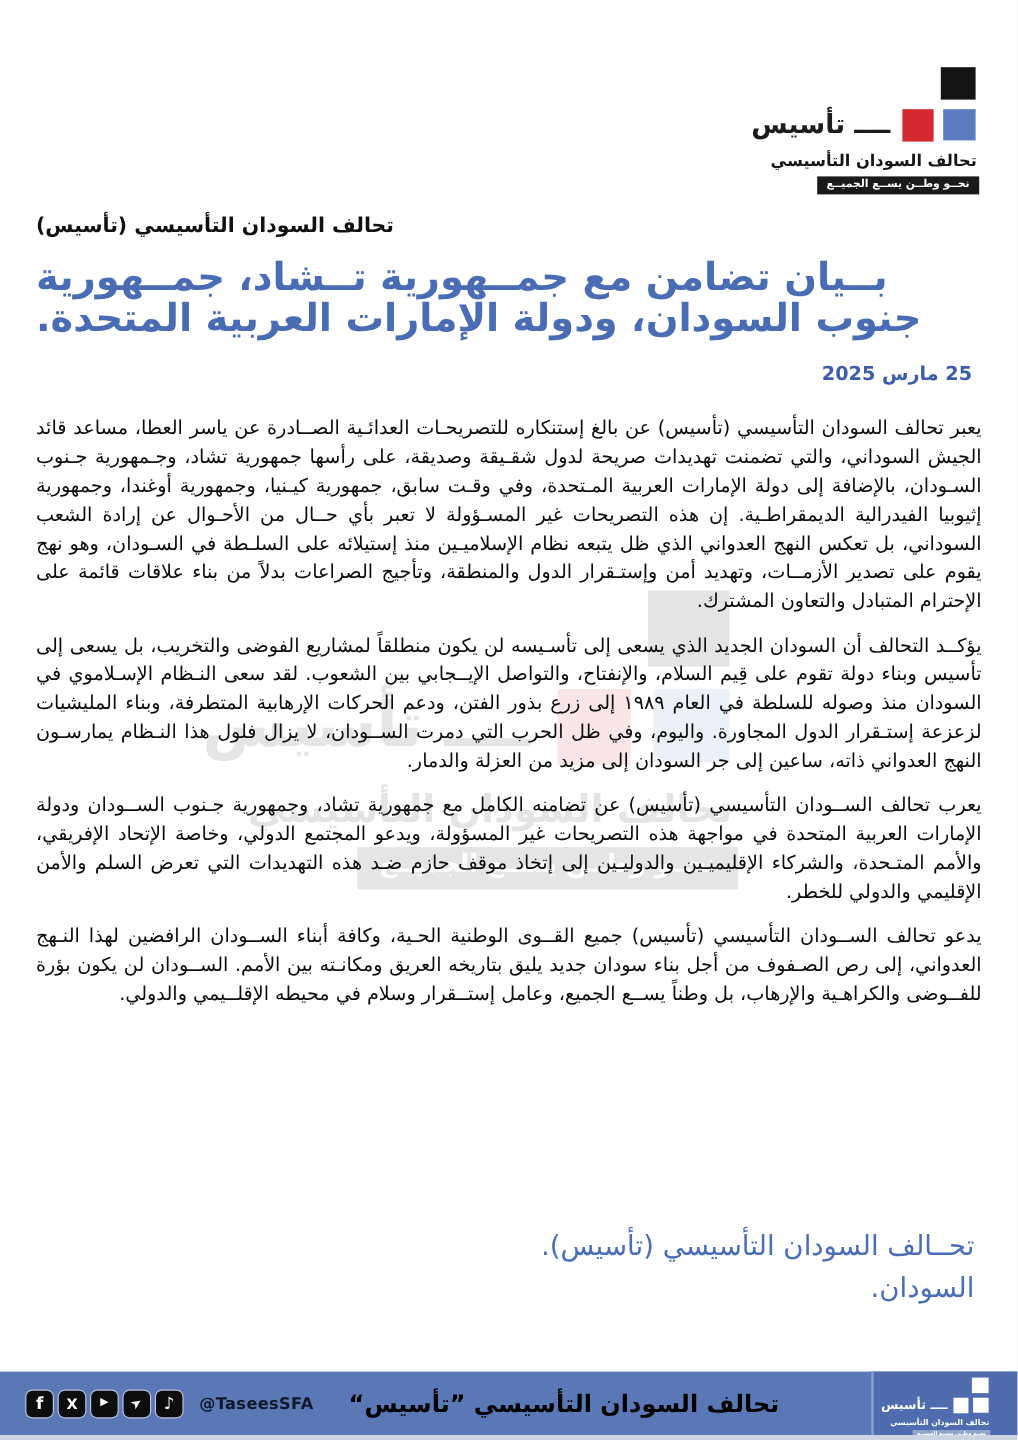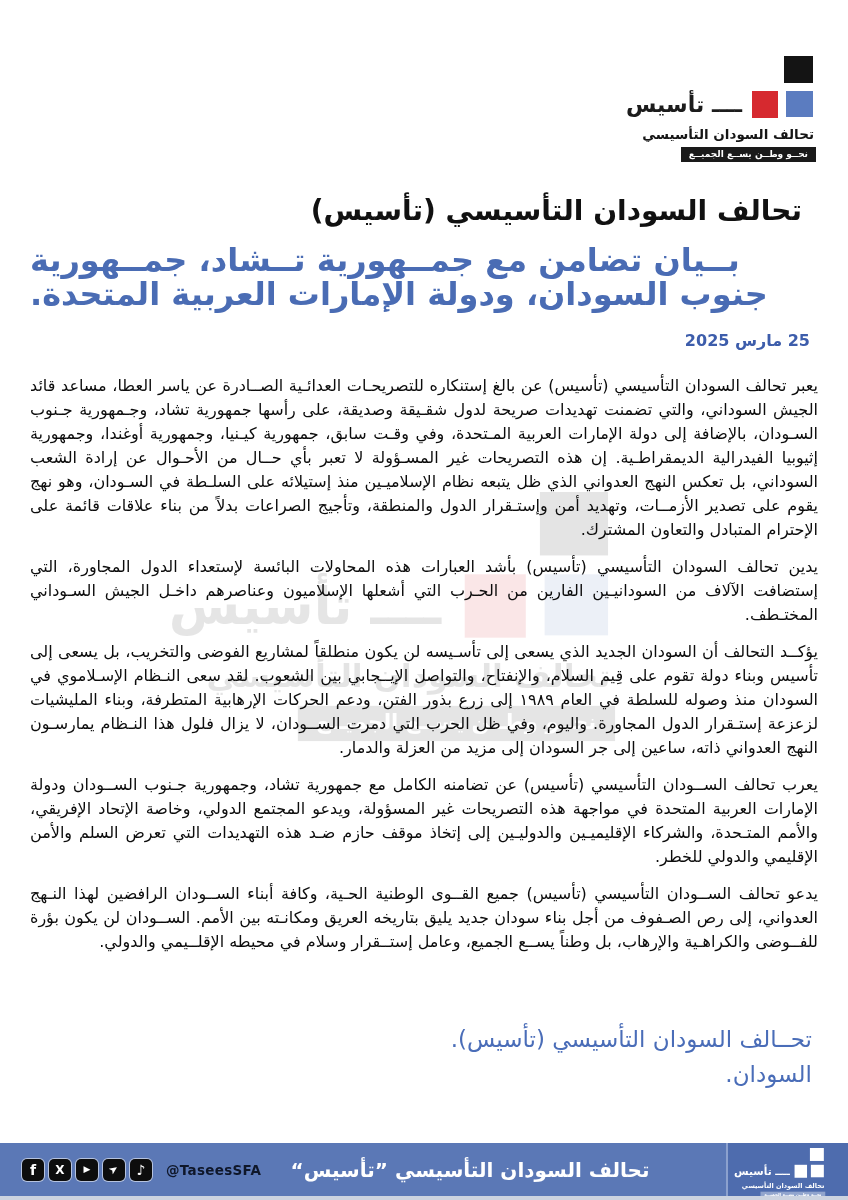--- a/index.html
+++ b/index.html
@@ -15,41 +15,41 @@
   .logo .sq-blue{width:27px;height:26px;background:#5b7cc0;top:35px;right:17px;}
   .logo .wordmark{position:absolute;top:36px;right:88px;font-size:22px;font-weight:bold;color:#1c1c1c;white-space:nowrap;}
   .logo .orgname{position:absolute;top:70px;right:16px;font-size:13.5px;font-weight:bold;color:#161616;white-space:nowrap;}
   .logo .banner{position:absolute;top:91px;right:14px;background:#1a1a1a;color:#ffffff;font-size:9px;font-weight:bold;padding:2px 8px 3px;white-space:nowrap;letter-spacing:1px;}
   
   .brand-header{position:absolute;top:56px;right:18px;}
   
   .watermark{position:absolute;top:492px;right:200px;opacity:0.11;transform:scale(2.35);transform-origin:top right;pointer-events:none;}
   
   .content{position:relative;padding:178px 30px 0;direction:rtl;}
-  .org-title{margin:16px;text-align:right;font-size:28px;font-weight:bold;color:#111111;}
+  .org-title{margin:0;text-align:left;font-size:17px;font-weight:bold;color:#111111;}
   .statement-title{margin:16px auto 0;text-align:left;font-weight:bold;font-size:32px;line-height:34px;color:#4a6cb4;}
   .statement-title span{display:block;}
   .date{margin:20px 8px 0 0;text-align:right;font-size:16px;font-weight:bold;color:#3d5dab;}
   .bodytext{margin-top:24px;}
   .bodytext p{margin:0 0 13px;font-size:16px;line-height:24px;text-align:justify;font-weight:normal;color:#0c0c0c;}
   .bodytext p:last-child{margin-bottom:0;}
   
   .signature{position:absolute;top:1022px;right:36px;text-align:right;direction:rtl;color:#4a6db8;font-weight:normal;font-size:23px;line-height:35px;}
   
   .footer{position:absolute;left:0;top:1143px;width:848px;height:53px;background:#5b78b6;}
   .social{position:absolute;left:22px;top:0;height:100%;display:flex;align-items:center;gap:5px;}
   .sicon{width:22px;height:22px;background:#0d0d0d;border-radius:5px;color:#ffffff;display:inline-flex;align-items:center;justify-content:center;font-weight:bold;font-size:13px;box-shadow:0 0 0 1px rgba(255,255,255,0.55);cursor:pointer;}
   .sicon .g{display:inline-block;line-height:1;}
   .g-fb{font-size:14px;}
   .g-x{font-size:12px;}
   .g-yt{font-size:9px;}
   .g-tg{font-size:11px;transform:rotate(-35deg);}
   .g-tt{font-size:14px;}
   .handle{margin-left:9px;color:#0f172a;font-weight:bold;font-size:13.5px;letter-spacing:0.3px;}
-  .footer-title{position:absolute;left:470px;top:50%;transform:translate(-50%,-50%);color:#ffffff;font-weight:bold;font-size:20px;direction:rtl;white-space:nowrap;}
+  .footer-title{position:absolute;left:470px;top:50%;transform:translate(-50%,-50%);color:#000000;font-weight:bold;font-size:20px;direction:rtl;white-space:nowrap;}
   .footer-panel{position:absolute;right:0;top:0;height:100%;width:122px;background:#4e6cae;border-left:2px solid #8ca1ce;box-sizing:border-box;}
   .panel-logo{position:absolute;top:5px;right:16px;transform:scale(0.48);transform-origin:top right;}
   .panel-logo .sq{background:#ffffff !important;}
   .panel-logo .wordmark,.panel-logo .orgname{color:#ffffff !important;}
   .panel-logo .banner{background:rgba(255,255,255,0.38) !important;color:#ffffff !important;}
   .photo-edge{position:absolute;left:0;bottom:0;width:848px;height:4px;background:#ccd3e0;}
 </style>
 </head>
 <body>
 
@@ -79,21 +79,20 @@
 
   <div class="content">
     <h1 class="org-title">تحالف السودان التأسيسي (تأسيس)</h1>
     <h2 class="statement-title">
       <span>بــيان تضامن مع جمــهورية تــشاد، جمــهورية</span>
       <span>جنوب السودان، ودولة الإمارات العربية المتحدة.</span>
     </h2>
     <div class="date">25 مارس 2025</div>
     <div class="bodytext">
       <p>يعبر تحالف السودان التأسيسي (تأسيس) عن بالغ إستنكاره للتصريحـات العدائـية الصــادرة عن ياسر العطا، مساعد قائد الجيش السوداني، والتي تضمنت تهديدات صريحة لدول شقـيقة وصديقة، على رأسها جمهورية تشاد، وجـمهورية جـنوب السـودان، بالإضافة إلى دولة الإمارات العربية المـتحدة، وفي وقـت سابق، جمهورية كيـنيا، وجمهورية أوغندا، وجمهورية إثيوبيا الفيدرالية الديمقراطـية. إن هذه التصريحات غير المسـؤولة لا تعبر بأي حــال من الأحـوال عن إرادة الشعب السوداني، بل تعكس النهج العدواني الذي ظل يتبعه نظام الإسلاميـين منذ إستيلائه على السلـطة في السـودان، وهو نهج يقوم على تصدير الأزمــات، وتهديد أمن وإستـقرار الدول والمنطقة، وتأجيج الصراعات بدلاً من بناء علاقات قائمة على الإحترام المتبادل والتعاون المشترك.</p>
-      <p>يدين تحالف السودان التأسيسي (تأسيس) بأشد العبارات هذه المحاولات البائسة لإستعداء الدول المجاورة، التي إستضافت الآلاف من السودانيـين الفارين من الحـرب التي أشعلها الإسلاميون وعناصرهم داخـل الجيش السـوداني المختـطف.</p>
       <p>يؤكــد التحالف أن السودان الجديد الذي يسعى إلى تأسـيسه لن يكون منطلقاً لمشاريع الفوضى والتخريب، بل يسعى إلى تأسيس وبناء دولة تقوم على قِيم السلام، والإنفتاح، والتواصل الإيــجابي بين الشعوب. لقد سعى النـظام الإسـلاموي في السودان منذ وصوله للسلطة في العام ١٩٨٩ إلى زرع بذور الفتن، ودعم الحركات الإرهابية المتطرفة، وبناء المليشيات لزعزعة إستـقرار الدول المجاورة. واليوم، وفي ظل الحرب التي دمرت الســودان، لا يزال فلول هذا النـظام يمارسـون النهج العدواني ذاته، ساعين إلى جر السودان إلى مزيد من العزلة والدمار.</p>
       <p>يعرب تحالف الســودان التأسيسي (تأسيس) عن تضامنه الكامل مع جمهورية تشاد، وجمهورية جـنوب الســودان ودولة الإمارات العربية المتحدة في مواجهة هذه التصريحات غير المسؤولة، ويدعو المجتمع الدولي، وخاصة الإتحاد الإفريقي، والأمم المتـحدة، والشركاء الإقليميـين والدوليـين إلى إتخاذ موقف حازم ضـد هذه التهديدات التي تعرض السلم والأمن الإقليمي والدولي للخطر.</p>
       <p>يدعو تحالف الســودان التأسيسي (تأسيس) جميع القــوى الوطنية الحـية، وكافة أبناء الســودان الرافضين لهذا النـهج العدواني، إلى رص الصـفوف من أجل بناء سودان جديد يليق بتاريخه العريق ومكانـته بين الأمم. الســودان لن يكون بؤرة للفــوضى والكراهـية والإرهاب، بل وطناً يســع الجميع، وعامل إستــقرار وسلام في محيطه الإقلــيمي والدولي.</p>
     </div>
   </div>
 
   <div class="signature">
     <div>تحــالف السودان التأسيسي (تأسيس).</div>
     <div>السودان.</div>
   </div>

